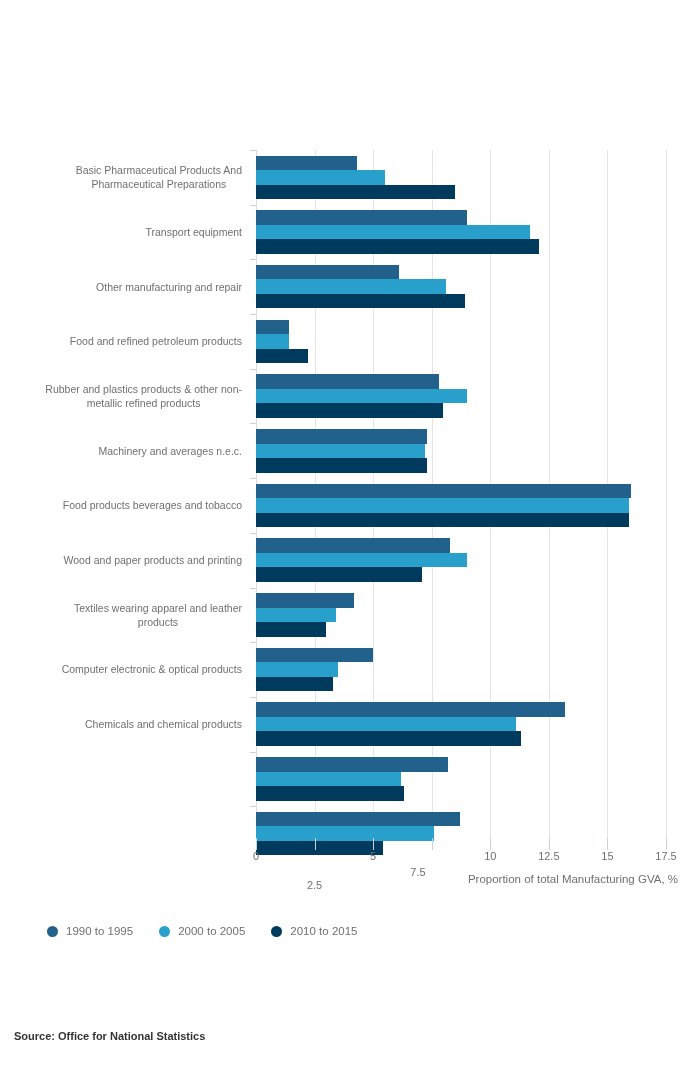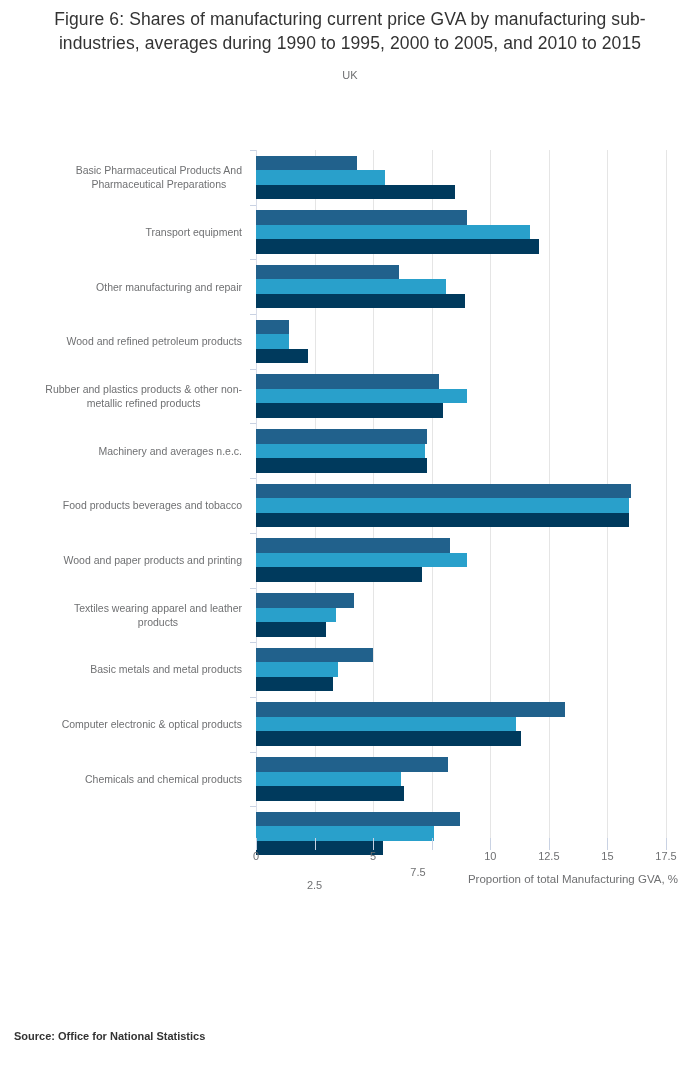--- a/index.html
+++ b/index.html
@@ -198,24 +198,20 @@
     font-size: 11px;
     font-weight: bold;
     color: #333333;
   }
 </style>
 </head>
 <body>
 
 <div class="figure">
 
-  <div class="title-block">
-    <h1 class="chart-title">Figure 6: Shares of manufacturing current price GVA by manufacturing sub-industries, averages during 1990 to 1995, 2000 to 2005, and 2010 to 2015</h1>
-    <div class="chart-subtitle">UK</div>
-  </div>
 
   <div class="plot-wrap">
     <div class="ylabels" id="ylabels">
         <div class="ylabel">
           <div>
             <span>Basic Pharmaceutical Products And</span>
             <span>Pharmaceutical Preparations</span>
           </div>
         </div>
         <div class="ylabel">
@@ -223,21 +219,21 @@
             <span>Transport equipment</span>
           </div>
         </div>
         <div class="ylabel">
           <div>
             <span>Other manufacturing and repair</span>
           </div>
         </div>
         <div class="ylabel">
           <div>
-            <span>Wood and refined petroleum products</span>
+            <span>Food and refined petroleum products</span>
           </div>
         </div>
         <div class="ylabel">
           <div>
             <span>Rubber and plastics products &amp; other non-</span>
             <span>metallic refined products</span>
           </div>
         </div>
         <div class="ylabel">
           <div>
@@ -251,25 +247,20 @@
         </div>
         <div class="ylabel">
           <div>
             <span>Wood and paper products and printing</span>
           </div>
         </div>
         <div class="ylabel">
           <div>
             <span>Textiles wearing apparel and leather</span>
             <span>products</span>
-          </div>
-        </div>
-        <div class="ylabel">
-          <div>
-            <span>Basic metals and metal products</span>
           </div>
         </div>
         <div class="ylabel">
           <div>
             <span>Computer electronic &amp; optical products</span>
           </div>
         </div>
         <div class="ylabel">
           <div>
             <span>Chemicals and chemical products</span>
@@ -409,15 +400,29 @@
       <div class="ticklabel" style="left: 234.286px;">10</div>
       <div class="tickmark" style="left: 292.857px;"></div>
       <div class="ticklabel" style="left: 292.857px;">12.5</div>
       <div class="tickmark" style="left: 351.429px;"></div>
       <div class="ticklabel" style="left: 351.429px;">15</div>
       <div class="tickmark" style="left: 410px;"></div>
       <div class="ticklabel" style="left: 410px;">17.5</div>
     </div>
   <div class="xaxis-title">Proportion of total Manufacturing GVA, %</div>
 
+  <div class="legend" id="legend">
+      <div class="legend-item">
+        <span class="legend-dot" style="background: rgb(33, 97, 140);"></span>
+        <span class="legend-label">1990 to 1995</span>
+      </div>
+      <div class="legend-item">
+        <span class="legend-dot" style="background: rgb(41, 160, 203);"></span>
+        <span class="legend-label">2000 to 2005</span>
+      </div>
+      <div class="legend-item">
+        <span class="legend-dot" style="background: rgb(0, 58, 93);"></span>
+        <span class="legend-label">2010 to 2015</span>
+      </div>
+    </div>
 
   <div class="source">Source: Office for National Statistics</div>
 </div>
 
 </body></html>

